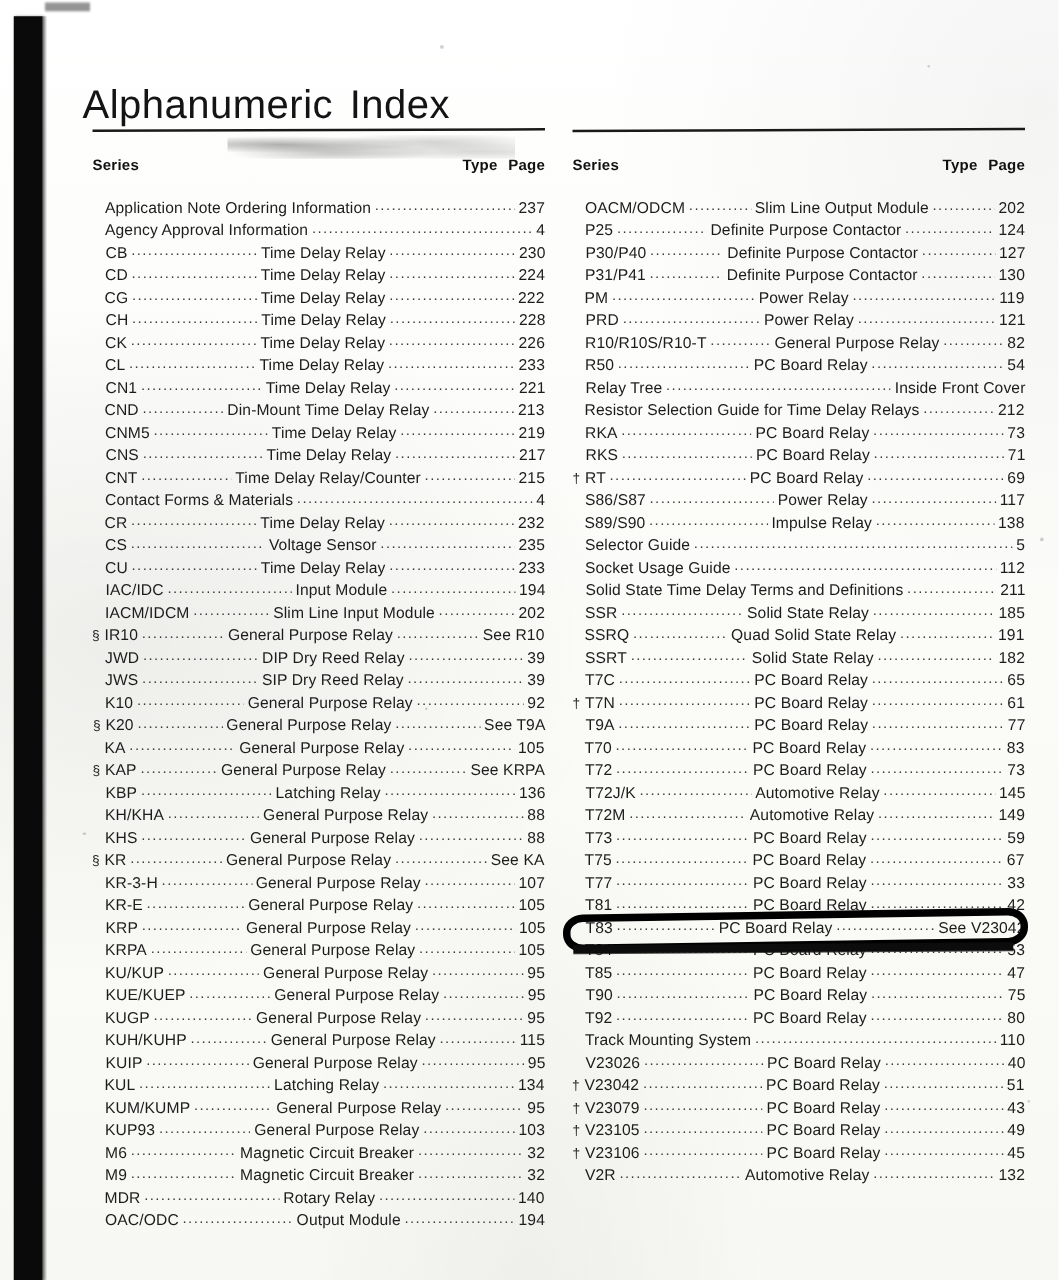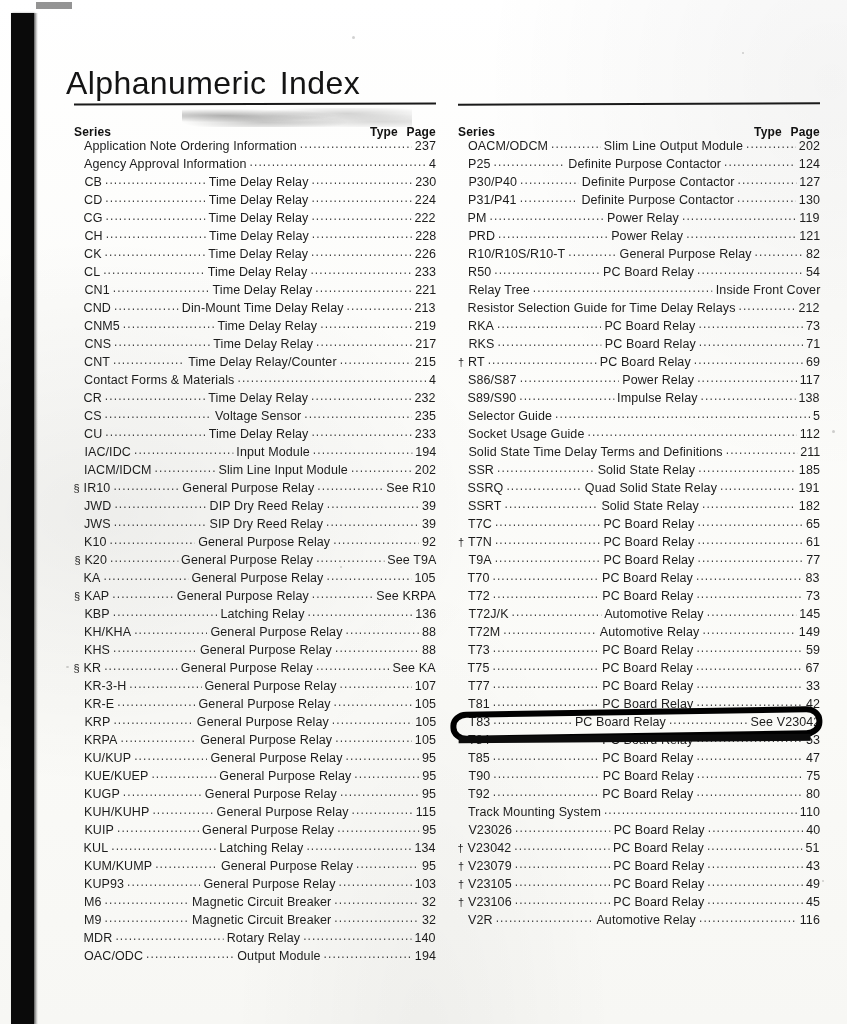--- a/index.html
+++ b/index.html
@@ -107,21 +107,21 @@
     height: 19px;
     background:
       radial-gradient(ellipse at 18% 40%, rgba(0,0,0,0.30) 0%, rgba(0,0,0,0) 42%),
       radial-gradient(ellipse at 36% 75%, rgba(0,0,0,0.22) 0%, rgba(0,0,0,0) 40%),
       radial-gradient(ellipse at 72% 30%, rgba(0,0,0,0.17) 0%, rgba(0,0,0,0) 38%),
       radial-gradient(ellipse at 86% 70%, rgba(0,0,0,0.15) 0%, rgba(0,0,0,0) 40%);
     filter: blur(0.4px);
     pointer-events: none;
   }
 
-  .rows { }
+  .rows { margin-top: 20px; }
 
   .row {
     position: relative;
     display: flex;
     align-items: baseline;
     height: 18px;
     font-size: 12.5px;
     color: #1c1c1c;
     white-space: nowrap;
   }
@@ -924,21 +924,21 @@
           <span class="type">PC Board Relay</span>
           <span class="lead"></span>
           <span class="page-num">45</span>
         </div>
         <div class="row">
           <span class="mark"></span>
           <span class="series">V2R</span>
           <span class="lead"></span>
           <span class="type">Automotive Relay</span>
           <span class="lead"></span>
-          <span class="page-num">116</span>
+          <span class="page-num">132</span>
         </div>
       </div>
   </div>
 
   <div class="speck" style="left:352px;top:36px;width:3px;height:3px;"></div>
   <div class="speck" style="left:742px;top:52px;width:2px;height:2px;"></div>
   <div class="speck" style="left:66px;top:666px;width:3px;height:2px;"></div>
   <div class="speck" style="left:832px;top:430px;width:3px;height:3px;"></div>
   <div class="speck" style="left:340px;top:566px;width:2px;height:2px;"></div>
   <div class="speck" style="left:822px;top:880px;width:2px;height:2px;"></div>

